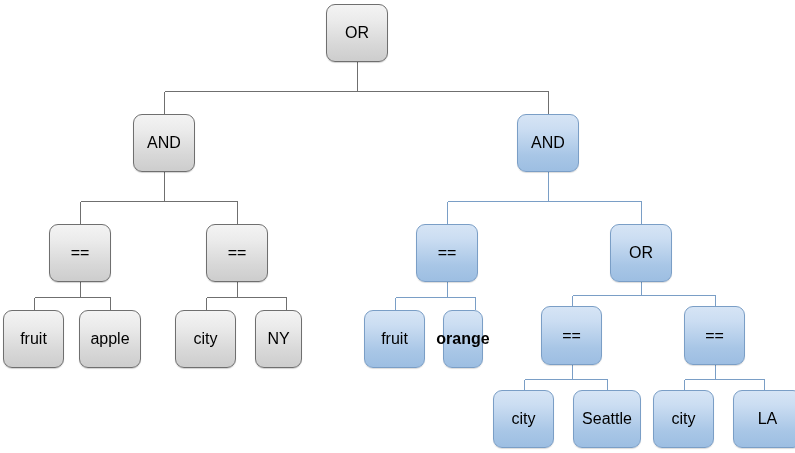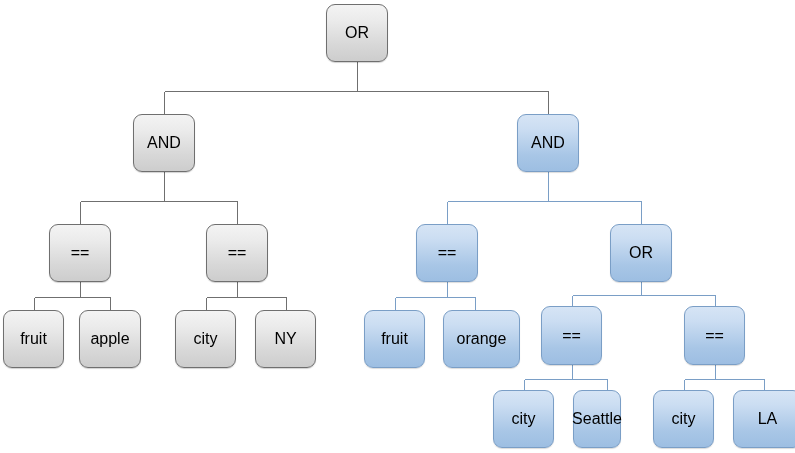--- a/index.html
+++ b/index.html
@@ -114,48 +114,48 @@
       </div>
       <div class="node gray" style="left: 3px; top: 310px; width: 61px; height: 58px;">
         <span class="label">fruit</span>
       </div>
       <div class="node gray" style="left: 79px; top: 310px; width: 62px; height: 58px;">
         <span class="label">apple</span>
       </div>
       <div class="node gray" style="left: 175px; top: 310px; width: 61px; height: 58px;">
         <span class="label">city</span>
       </div>
-      <div class="node gray" style="left: 255px; top: 310px; width: 61px; height: 58px;">
+      <div class="node gray" style="left: 255px; top: 310px; width: 47px; height: 58px;">
         <span class="label">NY</span>
       </div>
       <div class="node blue" style="left: 517px; top: 114px; width: 62px; height: 58px;">
         <span class="label op">AND</span>
       </div>
       <div class="node blue" style="left: 416px; top: 224px; width: 62px; height: 58px;">
         <span class="label op">==</span>
       </div>
       <div class="node blue" style="left: 610px; top: 224px; width: 62px; height: 58px;">
         <span class="label op">OR</span>
       </div>
       <div class="node blue" style="left: 364px; top: 310px; width: 61px; height: 58px;">
         <span class="label">fruit</span>
       </div>
-      <div class="node blue" style="left: 443px; top: 310px; width: 77px; height: 58px;">
+      <div class="node blue" style="left: 443px; top: 310px; width: 40px; height: 58px; font-weight: bold;">
         <span class="label">orange</span>
       </div>
       <div class="node blue" style="left: 541px; top: 306px; width: 61px; height: 59px;">
         <span class="label op">==</span>
       </div>
       <div class="node blue" style="left: 684px; top: 306px; width: 61px; height: 59px;">
         <span class="label op">==</span>
       </div>
       <div class="node blue" style="left: 493px; top: 390px; width: 61px; height: 58px;">
         <span class="label">city</span>
       </div>
-      <div class="node blue" style="left: 573px; top: 390px; width: 48px; height: 58px;">
+      <div class="node blue" style="left: 573px; top: 390px; width: 68px; height: 58px;">
         <span class="label">Seattle</span>
       </div>
       <div class="node blue" style="left: 653px; top: 390px; width: 61px; height: 58px;">
         <span class="label">city</span>
       </div>
       <div class="node blue" style="left: 733px; top: 390px; width: 69px; height: 58px;">
         <span class="label">LA</span>
       </div>
     </div>
 </div>

